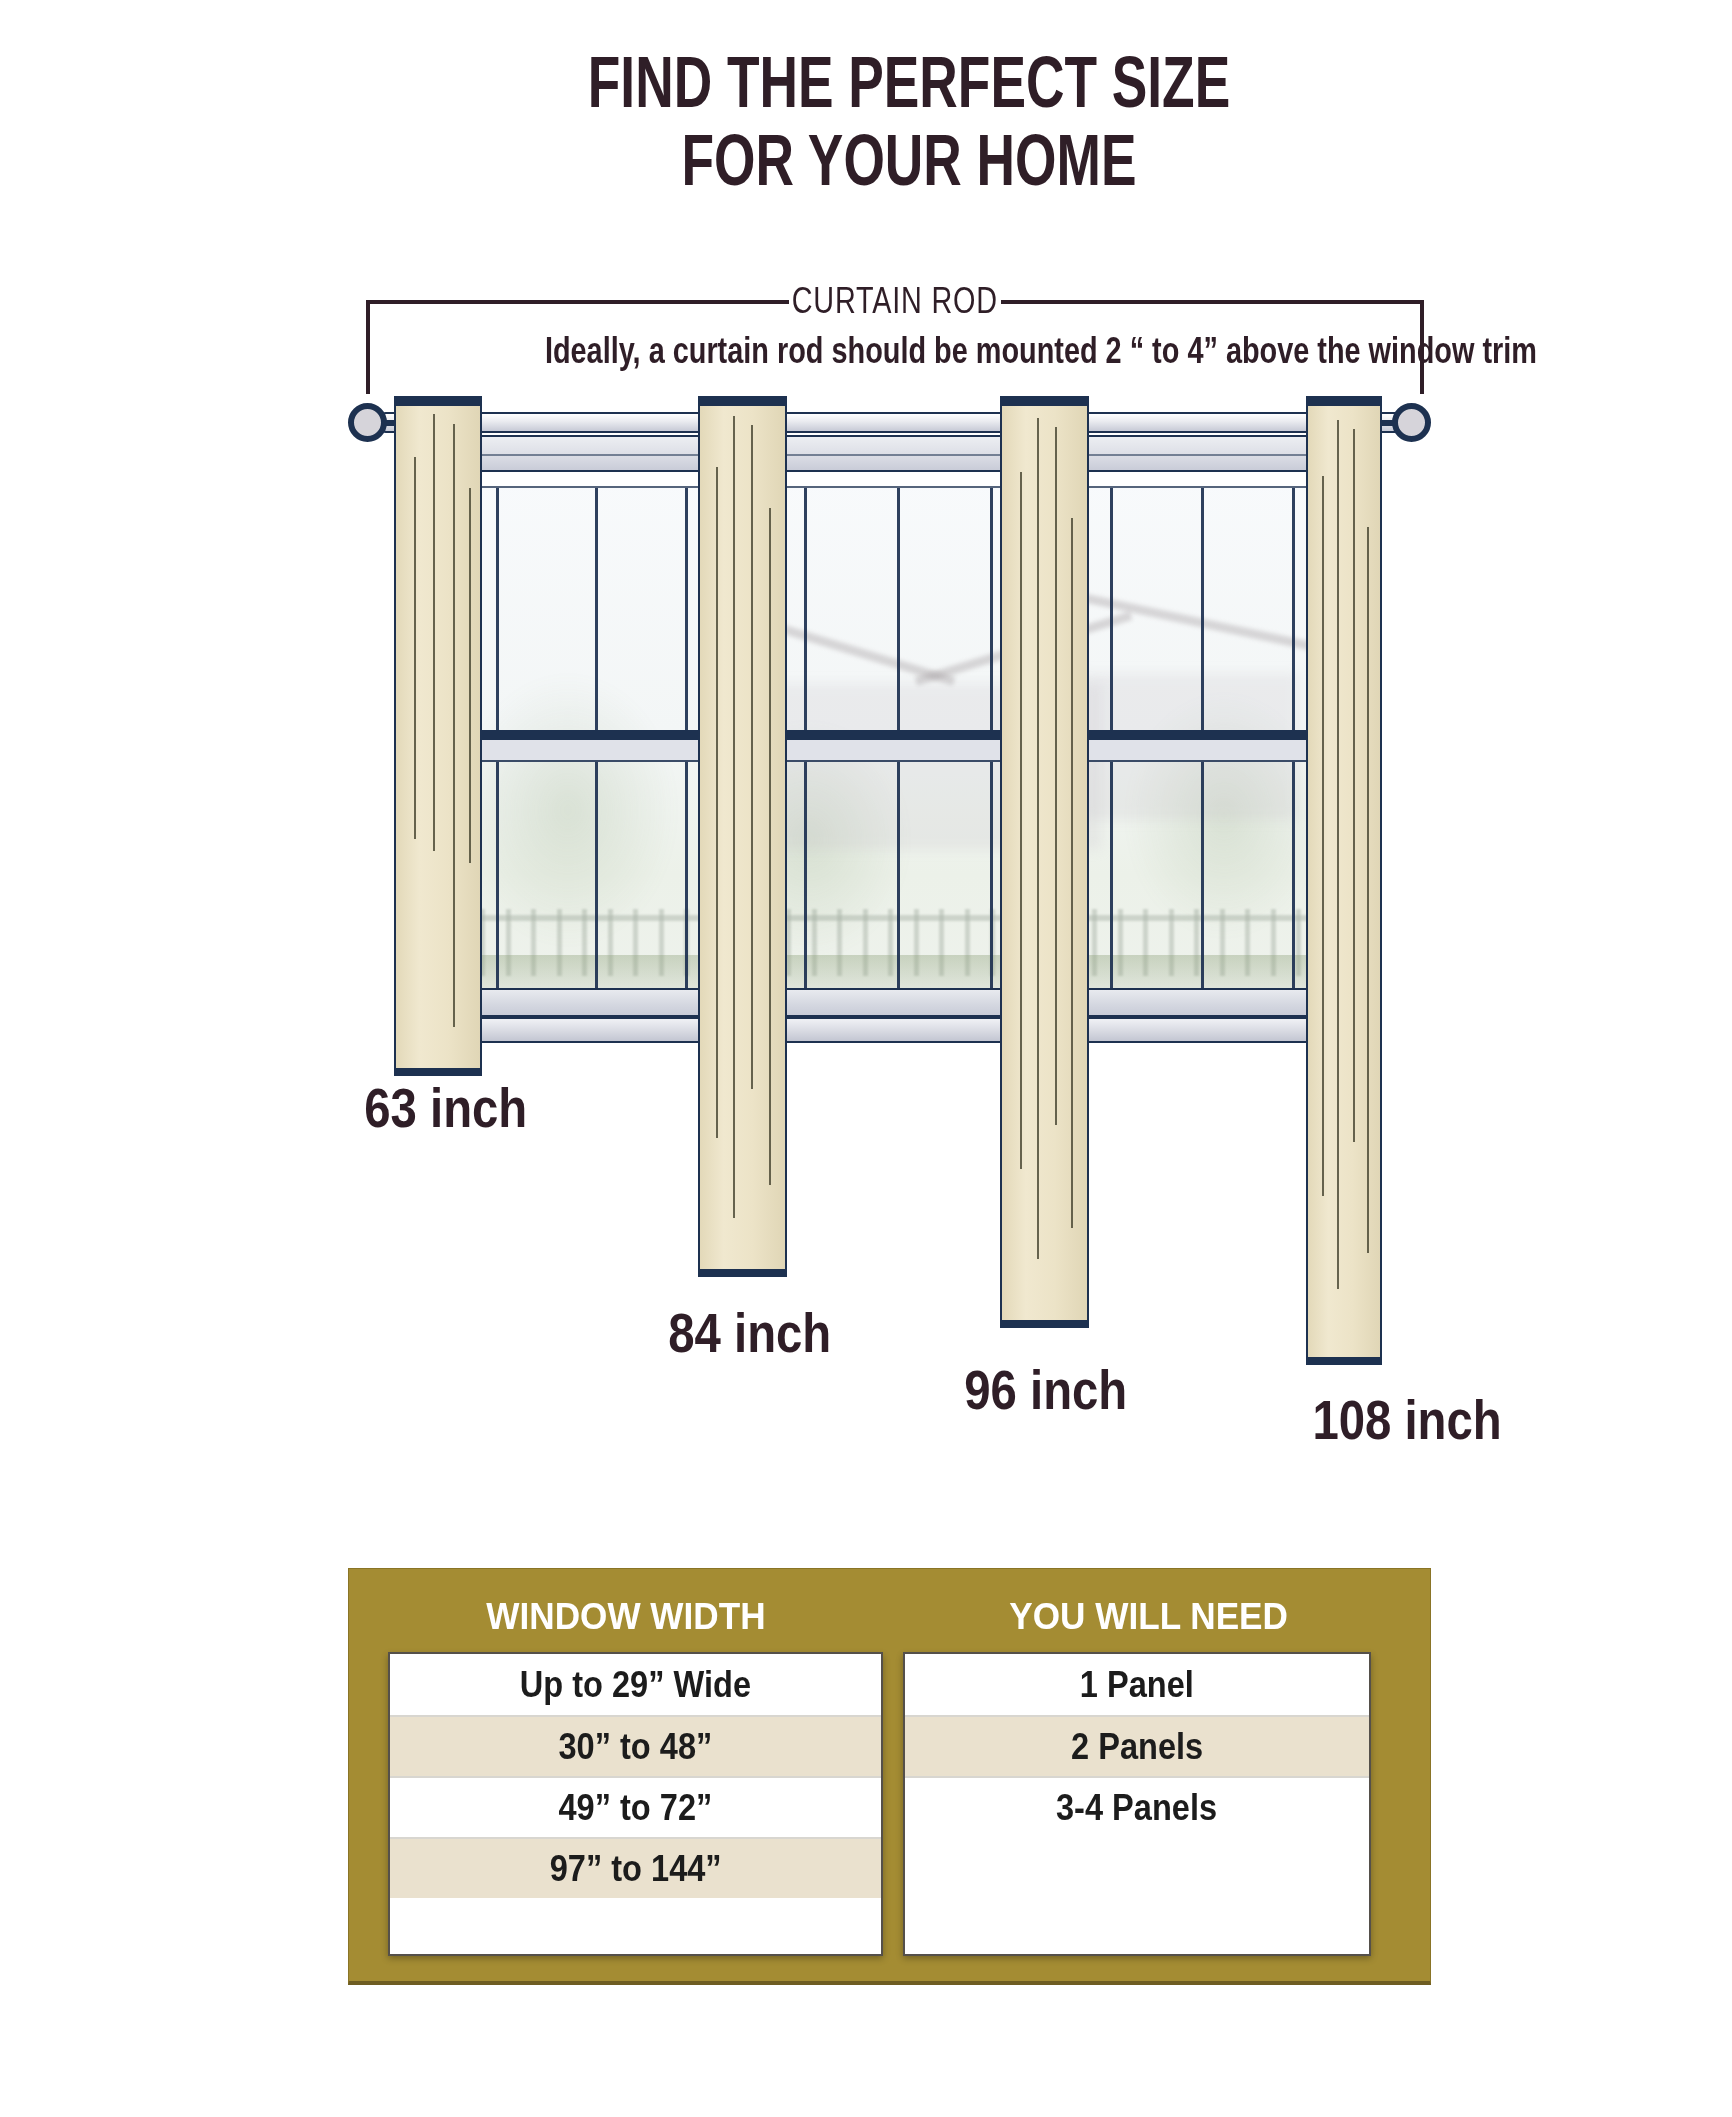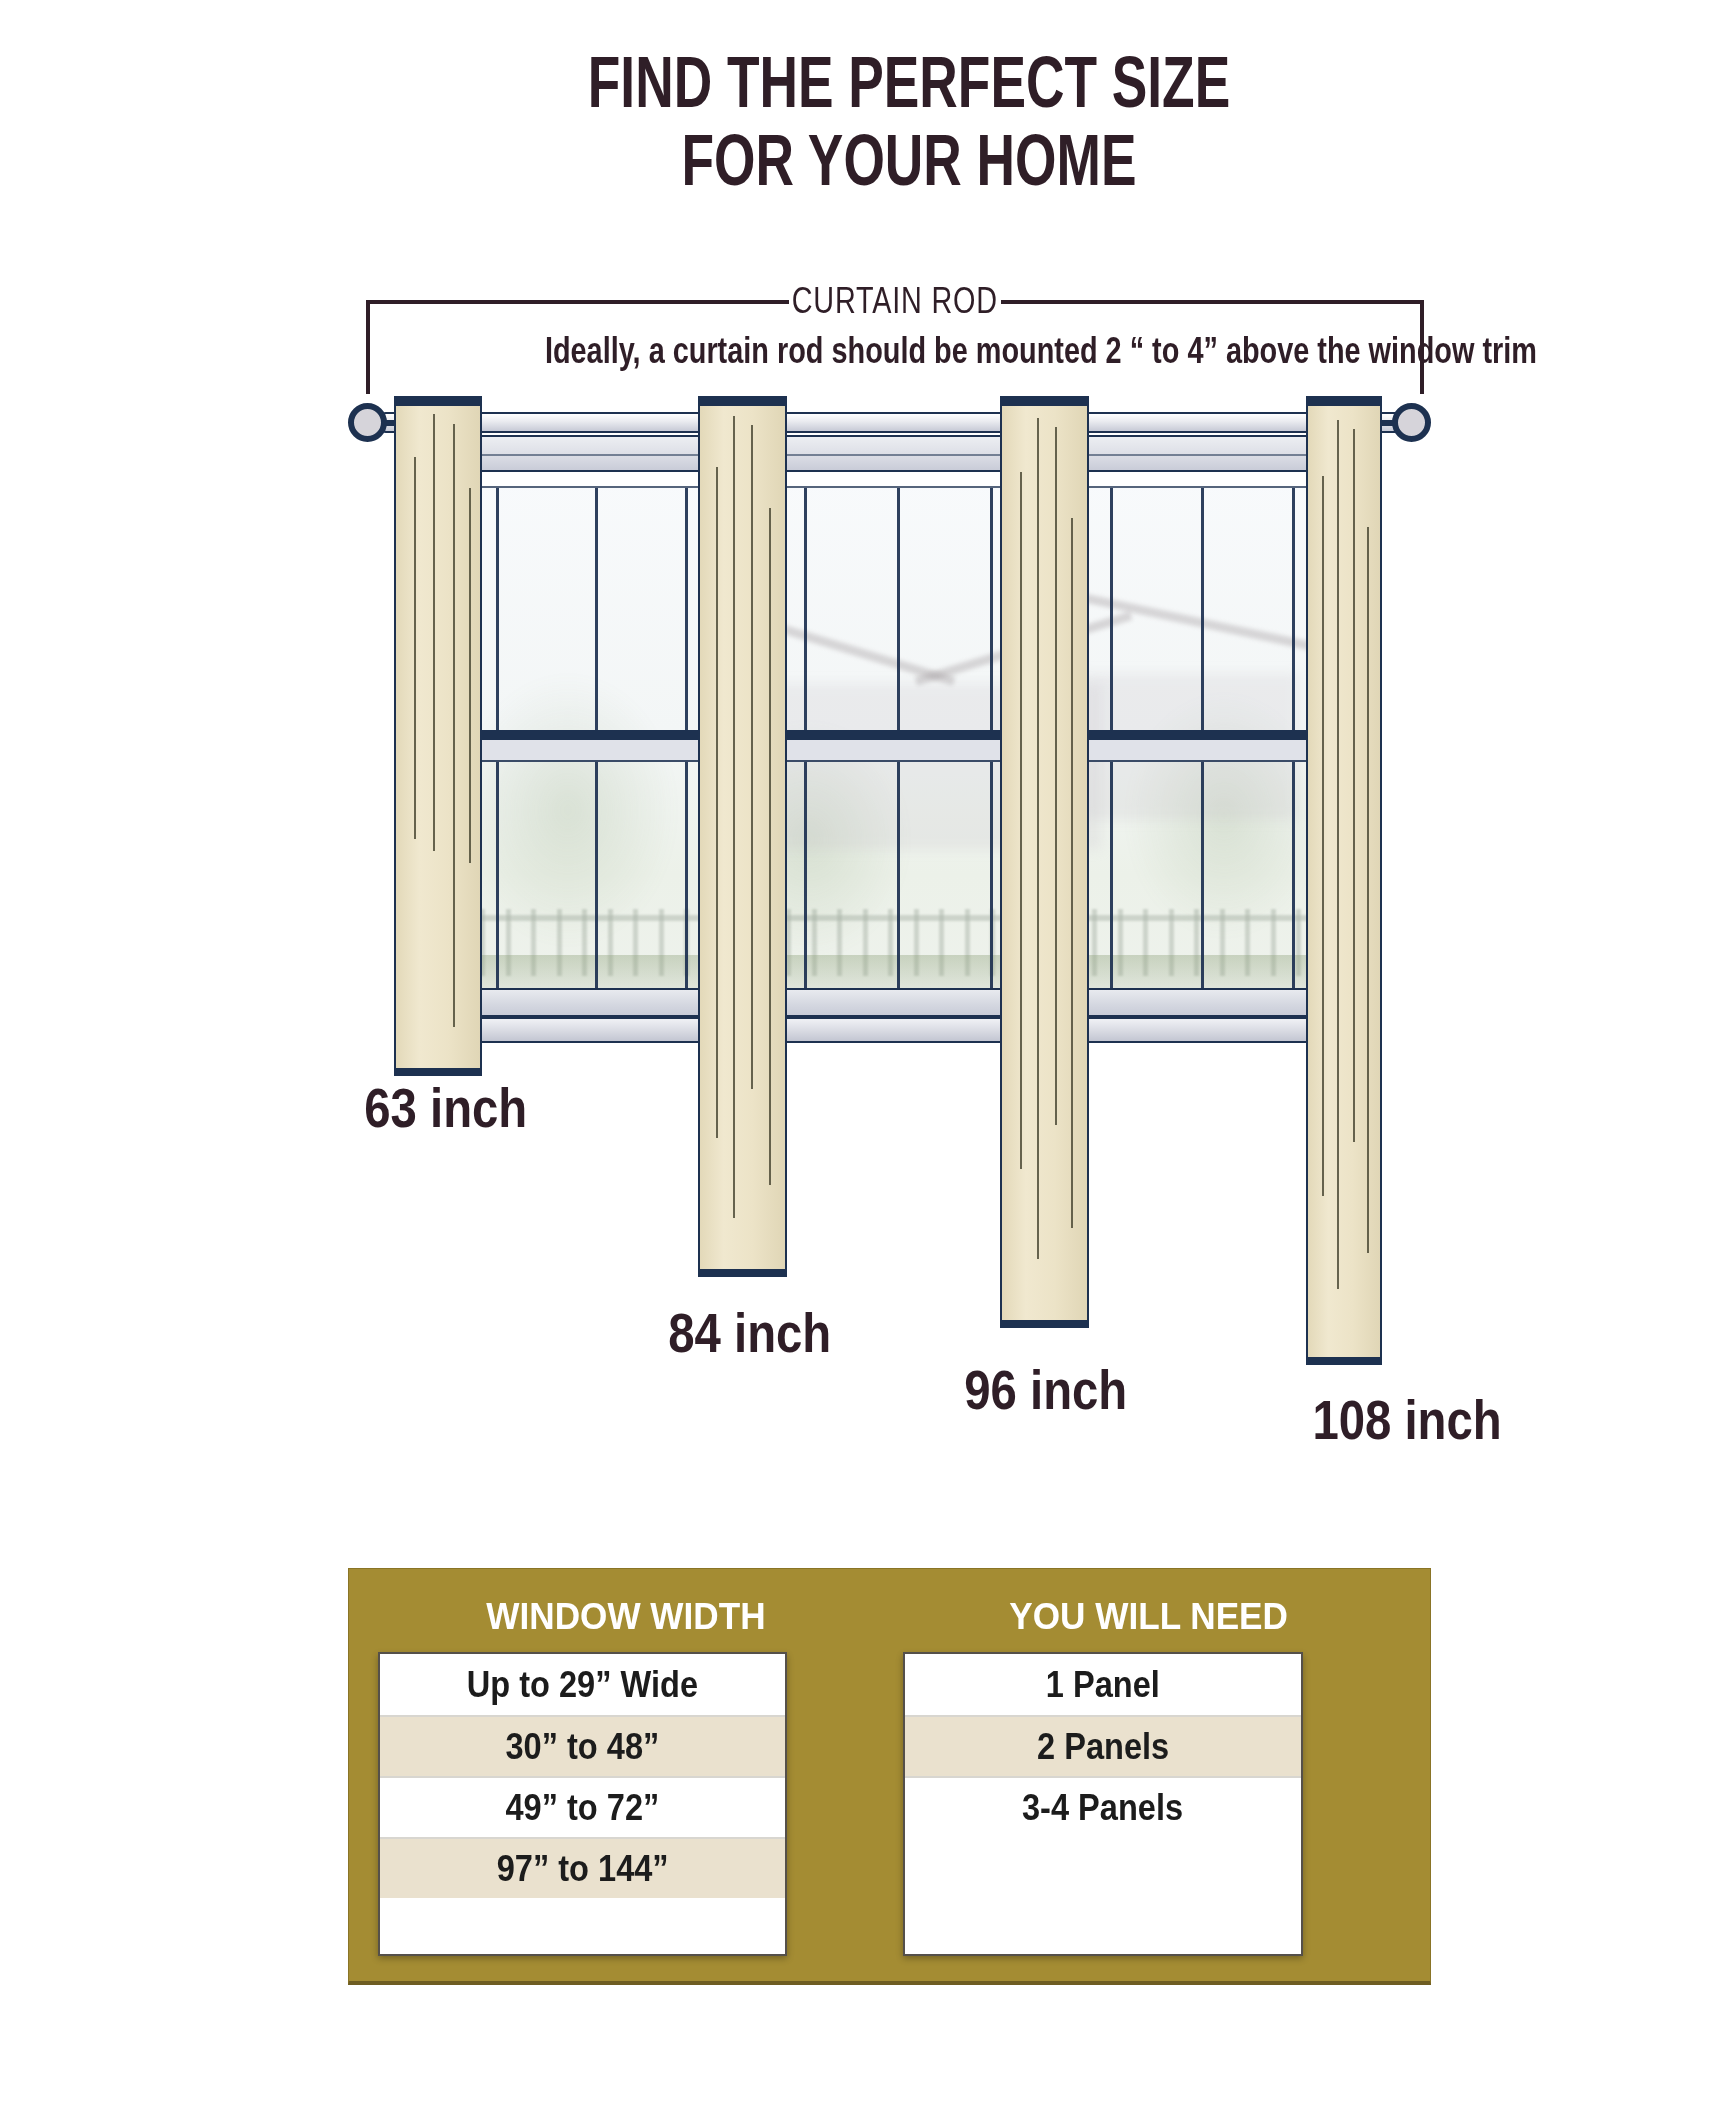--- a/index.html
+++ b/index.html
@@ -105,22 +105,22 @@
   
   .size-table{position:absolute;left:348px;top:1568px;width:1083px;height:417px;background:var(--gold);
               border:1px solid #8a7426;border-bottom:4.9px solid #6e5d22;}
   .th{position:absolute;top:14.7px;height:65px;text-align:center;line-height:65px;
       color:#ffffff;font-size:37px;font-weight:bold;}
   .th .cond{transform:scaleX(.95);}
   .th-left{left:29px;width:495px;}
   .th-right{left:554px;width:492px;}
   .tbox{position:absolute;top:83px;height:304px;background:#ffffff;border:2px solid #55504a;
         box-shadow:0 2.9px 6.9px rgba(0,0,0,.3);}
-  .tbox-left{left:29px;width:409px;}
-  .tbox-right{left:554px;width:400px;}
+  .tbox-left{left:39px;width:495px;}
+  .tbox-right{left:554px;width:468px;}
   .trow{height:61px;display:flex;align-items:center;justify-content:center;
         font-size:37px;font-weight:bold;color:#1c1c1c;}
   .trow:nth-child(even){background:var(--beige);}
   .trow + .trow{border-top:2px solid #d8d6d0;}
   .trow .cond{transform:scaleX(.88);}
 </style>
 </head>
 <body>
 
 <div class="stage">

